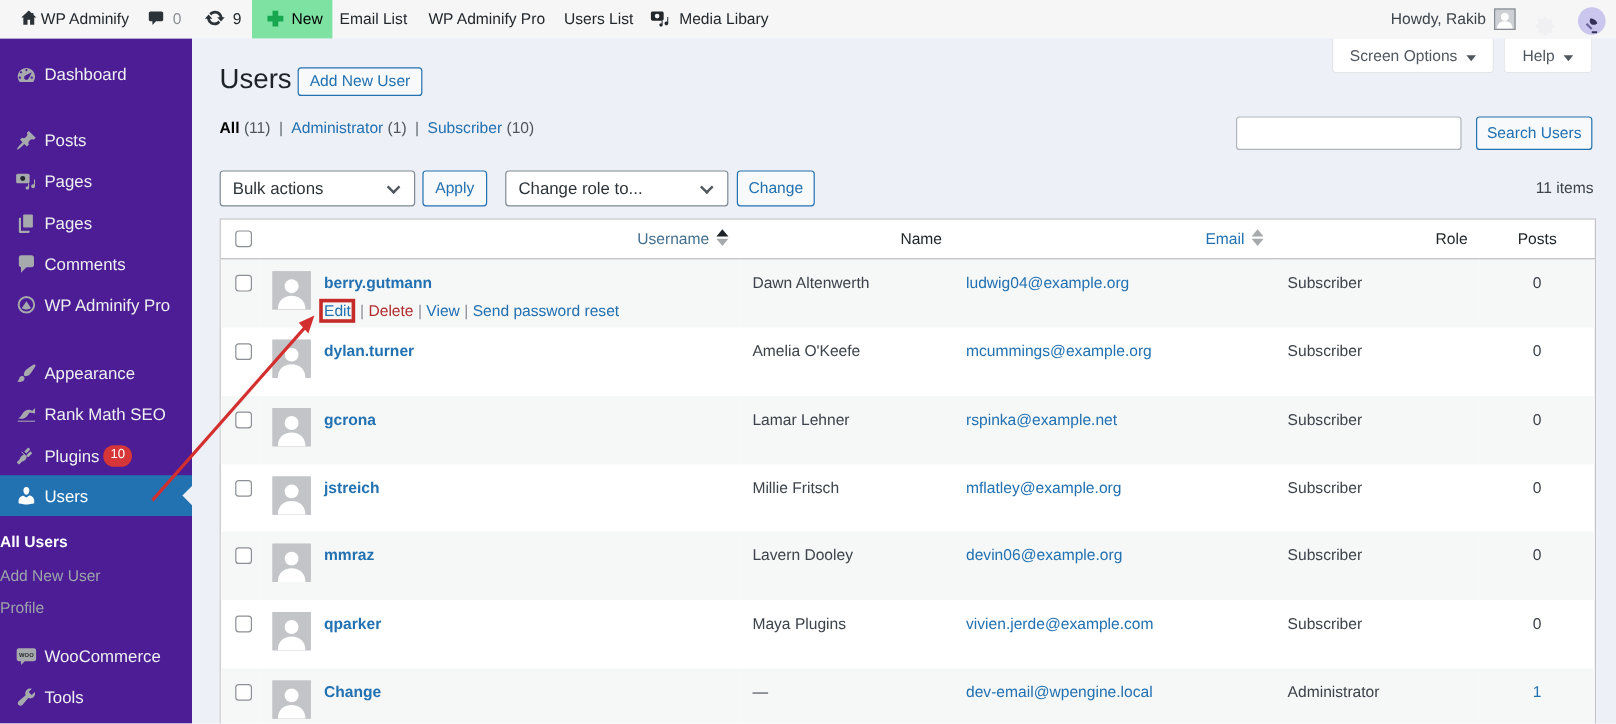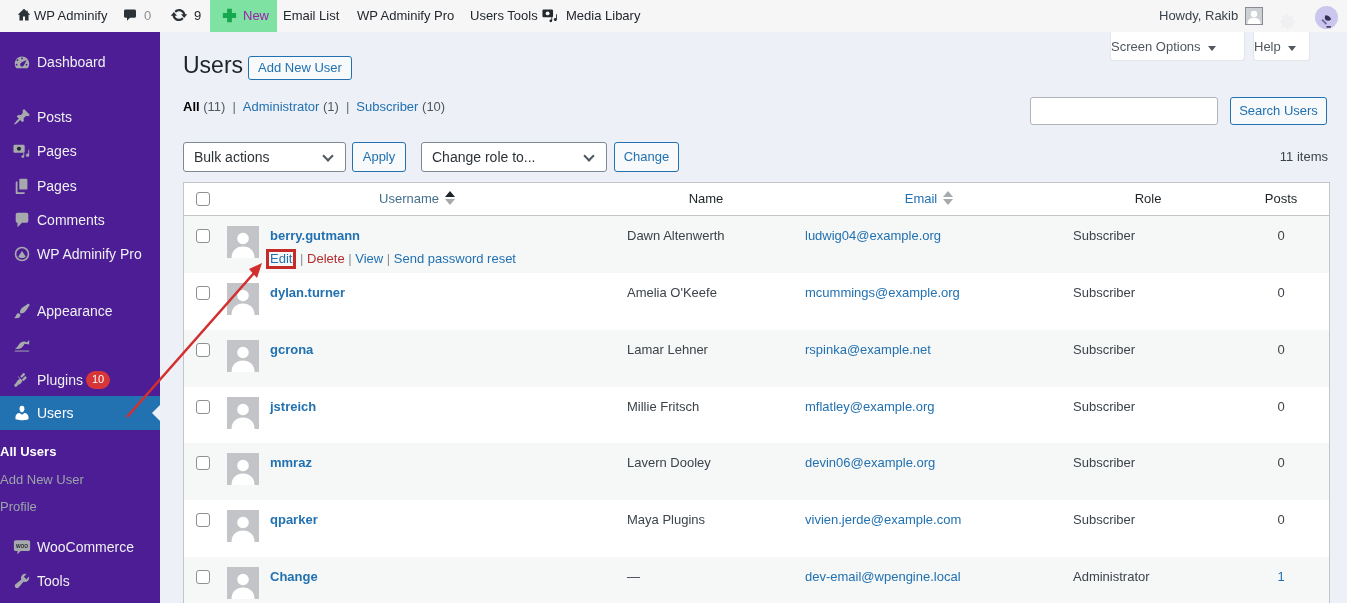--- a/index.html
+++ b/index.html
@@ -9,38 +9,38 @@
 .abar{position:absolute;top:0;left:0;width:1347px;height:32px;background:#f6f6f7;z-index:5}
 .ab{position:absolute;top:0;height:32px;line-height:32px;font-size:13px;color:#23282d;white-space:nowrap}
 .ab svg{vertical-align:middle;margin-top:-3px}
 
 .side{position:absolute;top:32px;left:0;width:160px;height:571px;background:#4c1d95;z-index:4}
 .mi{position:absolute;left:0;width:160px;height:34px;line-height:34px;color:#eef0f1;font-size:14px}
 .mi .ic{position:absolute;left:13px;top:8px;width:18px;height:18px}
 .mi .tx{position:absolute;left:37px;top:0}
 .sub{position:absolute;left:0;width:160px;height:28px;line-height:28px;color:#9da4ab;font-size:13px;}
 
-.meta{position:absolute;top:32px;height:29px;background:#fff;color:#50575e;font-size:13px;text-align:left;line-height:29px;z-index:3;border:1px solid #e3e5e8;border-top:none;border-radius:0 0 4px 4px}
+.meta{position:absolute;top:32px;height:29px;background:#fff;color:#50575e;font-size:13px;text-align:center;line-height:29px;z-index:3;border:1px solid #e3e5e8;border-top:none;border-radius:0 0 4px 4px}
 h1{position:absolute;left:183px;top:52px;font-size:23px;font-weight:400;color:#1d2327;font-family:"Liberation Sans",sans-serif}
 .addnew{position:absolute;left:248px;top:56px;width:104px;height:24px;line-height:22px;text-align:center;border:1px solid #2271b1;border-radius:3px;color:#2271b1;background:#f7f9fa;font-size:13px}
 .subsub{position:absolute;left:183px;top:99px;font-size:13px}
 .subsub a{color:#2271b1;text-decoration:none}
 .subsub .cur{color:#000;font-weight:700}
 .subsub .cnt{color:#50575e;font-weight:400}
 .subsub .sep{color:#646970;padding:0 7px}
 .searchbox{position:absolute;left:1030px;top:97px;width:188px;height:28px;background:#fff;border:1px solid #b0b5bb;border-radius:3px}
 .searchbtn{position:absolute;left:1230px;top:97px;width:97px;height:28px;line-height:26px;text-align:center;border:1px solid #2271b1;border-radius:3px;color:#2271b1;background:#f7f9fa;font-size:13px}
 .sel{position:absolute;top:142px;height:30px;background:#fff;border:1px solid #7e8993;border-radius:3px;font-size:14px;color:#2c3338;line-height:28px;padding-left:10px}
 .sel .chev{position:absolute;right:13px;top:9px;width:8px;height:8px;border-right:2px solid #50575e;border-bottom:2px solid #50575e;transform:rotate(45deg)}
 .btn2{position:absolute;top:142px;height:30px;line-height:28px;text-align:center;border:1px solid #2271b1;border-radius:3px;color:#2271b1;background:#f7f9fa;font-size:13px}
 .items{position:absolute;top:142px;right:19px;line-height:30px;font-size:13px;color:#3c434a}
 
 .tblwrap{position:absolute;left:183px;top:182px;width:1147px;background:#fff;border:1px solid #c3c4c7}
 table{border-collapse:collapse;width:100%;table-layout:fixed;font-size:13px;color:#3c434a}
-th{font-weight:400;text-align:center;height:32px;padding:0 10px;border-bottom:1px solid #c3c4c7;font-size:13px;color:#1d2327}
+th{font-weight:400;text-align:right;height:32px;padding:0 10px;border-bottom:1px solid #c3c4c7;font-size:13px;color:#1d2327}
 td{vertical-align:top;padding:10px 10px 0 10px;height:47px;line-height:19px}
 tr.alt td{background:#f6f7f7}
 a.rowt{color:#2271b1;font-weight:600;text-decoration:none}
 a.lnk{color:#2271b1;text-decoration:none}
 .cbx{width:14px;height:14px;border:1px solid #8c8f94;border-radius:3px;background:#fff;margin:3px 0 0 12px}
 th .cbx{margin-top:0}
 .avatar{float:left;width:32px;height:32px;margin-right:11px;background:#c3c4c7}
 .sorta{display:inline-block;vertical-align:middle;margin-left:6px;margin-top:-4px}
 .tri-u{width:0;height:0;border-left:5px solid transparent;border-right:5px solid transparent;border-bottom:6px solid #1d2327;margin-bottom:2px}
 .tri-d{width:0;height:0;border-left:5px solid transparent;border-right:5px solid transparent;border-top:6px solid #a7aaad}
@@ -63,24 +63,24 @@
         </svg></div>
 <div class="ab" style="left:144px;color:#8c8f94">0</div>
 <div class="ab" style="left:169px"><svg width="20" height="18" viewBox="0 0 20 20" fill="#2c3338">
           <path d="M10.2 3.28c3.53 0 6.43 2.61 6.92 6h2.08l-3.5 4-3.5-4h2.32c-.45-1.97-2.21-3.45-4.32-3.45-1.45 0-2.73.71-3.54 1.78L4.95 5.66C6.23 4.2 8.11 3.28 10.2 3.28zm-.4 13.44c-3.52 0-6.43-2.61-6.92-6H.8l3.5-4c1.17 1.33 2.33 2.67 3.5 4H5.48c.45 1.97 2.21 3.45 4.32 3.45 1.45 0 2.73-.71 3.54-1.78l1.71 1.95c-1.28 1.46-3.15 2.38-5.25 2.38z"></path>
         </svg></div>
 <div class="ab" style="left:194px">9</div>
 <div class="ab" style="left:210px;width:67px;background:#7de2a2"></div>
 <div class="ab" style="left:221px"><svg width="17" height="17" viewBox="0 0 20 20" fill="#17a84f">
           <path d="M7.2 2.2h5.6v5h5v5.6h-5v5H7.2v-5h-5V7.2h5z"></path>
         </svg></div>
-<div class="ab" style="left:243px;color:#a21caf">New</div>
+<div class="ab" style="left:243px;color:#000000">New</div>
 <div class="ab" style="left:283px">Email List</div>
 <div class="ab" style="left:357px">WP Adminify Pro</div>
-<div class="ab" style="left:470px">Users Tools</div>
+<div class="ab" style="left:470px">Users List</div>
 <div class="ab" style="left:541px"><svg width="19" height="17" viewBox="0 0 20 20" fill="#23282d">
           <path d="M2 3h9.5c.8 0 1.5.7 1.5 1.5v6c0 .8-.7 1.5-1.5 1.5H2c-.8 0-1.5-.7-1.5-1.5v-6C.5 3.7 1.2 3 2 3z"></path>
           <circle cx="6.6" cy="7.5" r="2.3" fill="#f6f6f7"></circle>
           <path d="M17.5 8.5v6.2c0 1-.8 1.8-1.8 1.8s-1.8-.8-1.8-1.8.8-1.8 1.8-1.8c.3 0 .5.1.8.2V8.5z"></path>
           <path d="M12 12.2v4c0 .9-.7 1.6-1.6 1.6s-1.6-.7-1.6-1.6.7-1.6 1.6-1.6c.2 0 .4 0 .6.1v-2.5z"></path>
         </svg></div>
 <div class="ab" style="left:566px">Media Libary</div>
 <div class="ab" style="left:1159px;color:#3c434a">Howdy, Rakib</div>
 <div class="ab" style="left:1245px;top:7px;width:18px;height:18px;background:#cdd0d4;border:1px solid #868c92;overflow:hidden">
         <svg width="16" height="16" viewBox="0 0 32 32" style="display:block;margin-top:0">
@@ -142,20 +142,21 @@
         <svg class="ic" viewBox="0 0 20 20" fill="#a7aaad">
           <path d="M18.33 3.57s.27-.8-.31-1.36c-.53-.52-1.22-.24-1.22-.24-.61.3-5.76 3.47-7.67 5.57-.86.96-2.06 3.79-1.09 4.82.92.98 3.96-.17 4.79-1 2.06-2.06 5.21-7.17 5.5-7.79zM1.4 17.65c2.37-1.56 1.46-3.41 3.23-4.64.93-.65 2.22-.62 3.08.29.63.67.8 2.57-.16 3.46-1.57 1.45-4 1.55-6.15.89z"></path>
         </svg>
         <span class="tx">Appearance</span>
       </div>
 <div class="mi" style="top:296px">
         <svg class="ic" viewBox="0 0 20 20" fill="#a7aaad">
           <path d="M2 14c2-.5 3-2 4.5-4.5S10 6 12 6c1.5 0 2.5.5 3.5 1L18 4.5v5l-5-1c-1.5 2-2.5 4.5-5 5.5-1.8.7-4 .5-6 0z"></path>
           <path d="M2 16h16v1.5H2z" opacity=".7"></path>
         </svg>
+        <span class="tx">Rank Math SEO</span>
       </div>
 <div class="mi" style="top:331px">
         <svg class="ic" viewBox="0 0 20 20" fill="#a7aaad">
           <path d="M13.11 4.36L9.87 7.6 8 5.73l3.24-3.24c.35-.34 1.05-.2 1.56.32.52.51.66 1.21.31 1.55zm-8 1.77l.91-.12 4.3 4.3-.12.91c-.25 1.83-1.91 3.51-4.38 4.19l-2.06 2.06c-.35.35-.92.35-1.27 0l-.96-.96c-.35-.35-.35-.92 0-1.27l2.06-2.06c.68-2.47 2.36-4.13 4.19-4.38zm8.48-.44l1.87 1.87-3.24 3.24c-.34.35-1.04.21-1.55-.31-.52-.51-.66-1.21-.32-1.55z"></path>
         </svg>
         <span class="tx">Plugins</span>
         <span style="position:absolute;left:86px;top:8px;background:#d63638;color:#fff;font-size:11px;line-height:15px;border-radius:9px;padding:1px 6px 2px">10</span>
       </div>
 <div class="mi" style="top:364px;background:#2271b1;color:#fff">
         <svg class="ic" viewBox="0 0 20 20" fill="#fff">
@@ -175,21 +176,21 @@
         <span class="tx">WooCommerce</span>
       </div>
 <div class="mi" style="top:532px">
         <svg class="ic" viewBox="0 0 20 20" fill="#a7aaad">
           <path d="M16.68 9.77c-1.34 1.34-3.3 1.67-4.95.99l-5.41 6.52c-.99.99-2.59.99-3.58 0s-.99-2.59 0-3.57l6.52-5.42c-.68-1.65-.35-3.61.99-4.95 1.28-1.28 3.12-1.62 4.72-1.06l-2.89 2.89 2.82 2.82 2.86-2.87c.53 1.58.18 3.39-1.08 4.65z"></path>
         </svg>
         <span class="tx">Tools</span>
       </div>
 </div>
 <div class="meta" style="left:1110px;width:135px">Screen Options <span style="display:inline-block;width:0;height:0;border-left:4px solid transparent;border-right:4px solid transparent;border-top:5px solid #50575e;margin-left:4px"></span></div>
-<div class="meta" style="left:1253px;width:57px">Help <span style="display:inline-block;width:0;height:0;border-left:4px solid transparent;border-right:4px solid transparent;border-top:5px solid #50575e;margin-left:4px"></span></div>
+<div class="meta" style="left:1253px;width:74px">Help <span style="display:inline-block;width:0;height:0;border-left:4px solid transparent;border-right:4px solid transparent;border-top:5px solid #50575e;margin-left:4px"></span></div>
 <h1>Users</h1>
 <div class="addnew">Add New User</div>
 <div class="subsub"><span class="cur">All</span> <span class="cnt">(11)</span><span class="sep">|</span><a href="#">Administrator</a> <span class="cnt">(1)</span><span class="sep">|</span><a href="#">Subscriber</a> <span class="cnt">(10)</span></div>
 <div class="searchbox"></div>
 <div class="searchbtn">Search Users</div>
 <div class="sel" style="left:183px;width:163px">Bulk actions<span class="chev"></span></div>
 <div class="btn2" style="left:352px;width:54px">Apply</div>
 <div class="sel" style="left:421px;width:186px">Change role to...<span class="chev"></span></div>
 <div class="btn2" style="left:614px;width:65px">Change</div>
 <div class="items">11 items</div>

